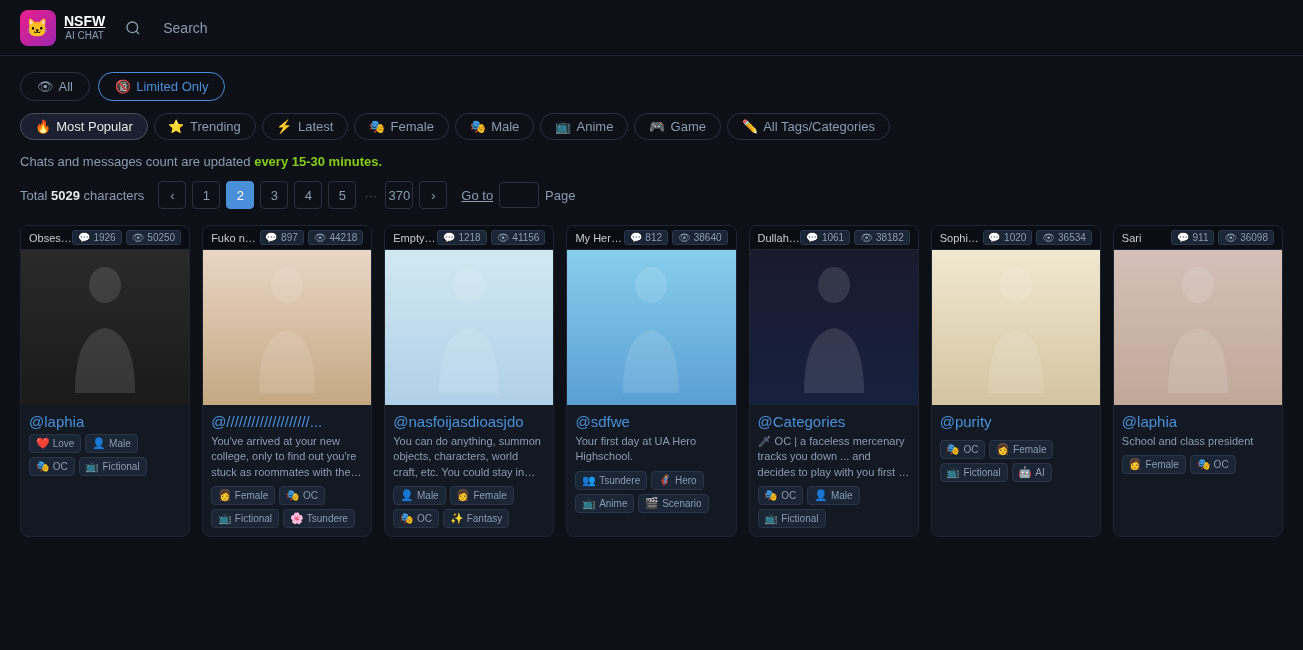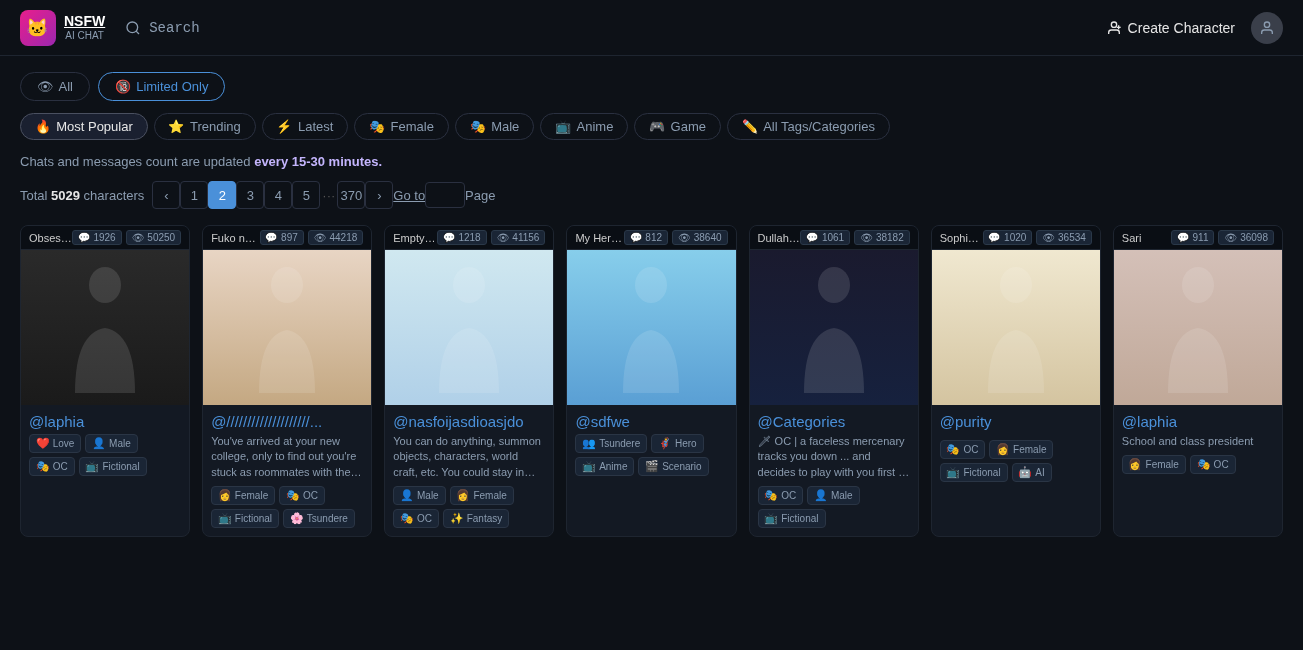--- a/index.html
+++ b/index.html
@@ -50,24 +50,23 @@
       text-decoration: underline;
     }
     .logo-sub {
       font-size: 10px;
       color: #8b9cb0;
       text-align: center;
     }
     .search-area {
       display: flex;
       align-items: center;
-      gap: 8px;
+      gap: 22px;
       color: #8b9cb0;
       cursor: pointer;
-      font-family: Liberation Mono, monospace;
     }
     .header-right {
       margin-left: auto;
       display: flex;
       align-items: center;
       gap: 16px;
     }
     .create-char-btn {
       display: flex;
       align-items: center;
@@ -141,26 +140,27 @@
       border-color: #4a5060;
       color: #e6e6e6;
     }
 
     
     .notice {
       font-size: 13px;
       color: #8b9cb0;
       margin-bottom: 12px;
     }
-    .notice strong { color: #c4b5fd; }
+    .notice strong { color: #84cc16; }
 
     
     .pagination {
       display: flex;
       align-items: center;
+      gap: 6px;
       margin-bottom: 16px;
       font-size: 13px;
       color: #8b9cb0;
     }
     .page-btn {
       width: 28px;
       height: 28px;
       border-radius: 4px;
       border: 1px solid #2a3040;
       background: transparent;
@@ -321,37 +321,20 @@
   </div>
 
   <div class="search-area">
     <svg width="16" height="16" viewBox="0 0 24 24" fill="none" stroke="currentColor" stroke-width="2">
       <circle cx="11" cy="11" r="8"></circle>
         <path d="m21 21-4.35-4.35"></path>
     </svg>
     <span>Search</span>
   </div>
 
-  <div class="header-right">
-    <div class="create-char-btn">
-      <svg width="16" height="16" viewBox="0 0 24 24" fill="none" stroke="currentColor" stroke-width="2">
-        <path d="M20 21v-2a4 4 0 0 0-4-4H8a4 4 0 0 0-4 4v2"></path>
-          <circle cx="12" cy="7" r="4"></circle>
-          <line x1="19" y1="8" x2="19" y2="14"></line>
-          <line x1="16" y1="11" x2="22" y2="11"></line>
-      </svg>
-      <span>Create Character</span>
-    </div>
-    <div class="avatar-circle">
-      <svg width="16" height="16" viewBox="0 0 24 24" fill="none" stroke="currentColor" stroke-width="2">
-        <path d="M20 21v-2a4 4 0 0 0-4-4H8a4 4 0 0 0-4 4v2"></path>
-          <circle cx="12" cy="7" r="4"></circle>
-      </svg>
-    </div>
-  </div>
 </header>
 
 <main class="main">
 
   <div class="filter-tabs" id="filter-tabs">
       <button class="tab-btn">
         <span>👁</span>
         <span>All</span>
       </button>
       <button class="tab-btn active">
@@ -403,21 +386,21 @@
       <span class="total-info">Total <strong>5029</strong> characters</span>
       <button class="page-btn">‹</button>
       <button class="page-btn">1</button>
       <button class="page-btn active">2</button>
       <button class="page-btn">3</button>
       <button class="page-btn">4</button>
       <button class="page-btn">5</button>
       <span class="page-dots">···</span>
       <button class="page-btn">370</button>
       <button class="page-btn">›</button>
-      <span style="margin-left: 0; text-decoration: underline;">Go to</span>
+      <span style="margin-left: 8px; text-decoration: underline;">Go to</span>
       <input type="text" class="goto-input" style="">
       <span>Page</span>
     </div>
 
   <div class="cards-grid" id="cards-grid">
       <div class="card">
         <div class="card-header">
           <span class="card-title-text">Obsessive St...</span>
           <div class="card-stats">
     <span class="stat-badge">
@@ -559,20 +542,21 @@
         <div class="card-image img-4">
           <div class="silhouette-male">
             <svg width="80" height="130" viewBox="0 0 80 130" fill="rgba(255,255,255,0.12)">
         <ellipse cx="40" cy="22" rx="16" ry="18"></ellipse>
         <path d="M12 130 Q12 72 40 67 Q68 72 68 130Z"></path>
        </svg>
           </div>
         </div>
         <div class="card-body">
           <div class="card-author">@sdfwe</div>
+          <div class="card-desc">Your first day at UA Hero Highschool.</div>
           <div class="card-tags">
             <span class="tag">
               <span class="tag-icon">👥</span>
               <span>Tsundere</span>
             </span>
             <span class="tag">
               <span class="tag-icon">🦸</span>
               <span>Hero</span>
             </span>
             <span class="tag">

